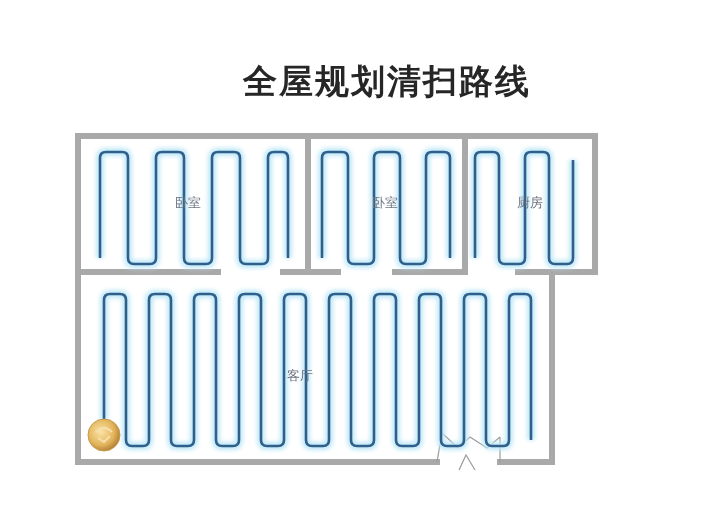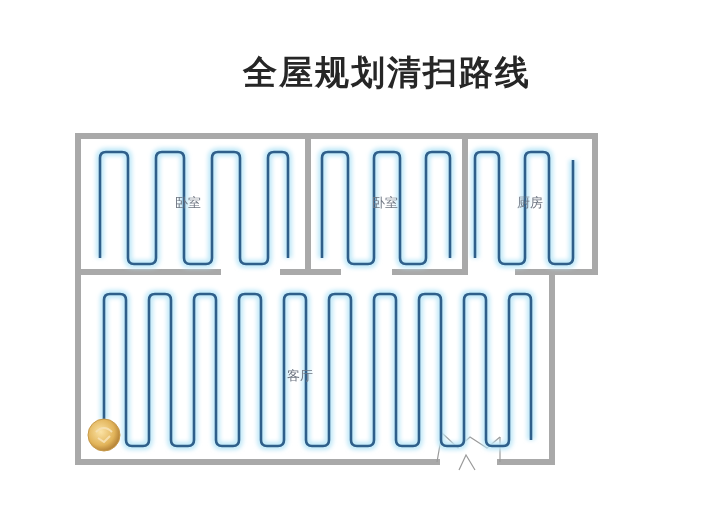--- a/index.html
+++ b/index.html
@@ -1,18 +1,18 @@
 <!DOCTYPE html>
 <html><head>
 <meta charset="utf-8">
 <style>
   html, body { margin: 0; padding: 0; background: #ffffff; }
   body { width: 704px; height: 518px; position: relative; overflow: hidden; font-family: "DejaVu Sans", sans-serif; }
   .title {
-    position: absolute; left: 0; width: 664px; top: 50px; text-align: center;
+    position: absolute; left: 0; width: 664px; top: 59px; text-align: center;
     font-size: 34px; font-weight: bold; color: #262626; letter-spacing: 2px;
     padding-left: 110px; box-sizing: border-box;
   }
   svg.plan { position: absolute; left: 0; top: 0; }
   .room-label { font-family: "DejaVu Sans", sans-serif; font-size: 13px; fill: #6d7480; }
 </style>
 </head>
 <body>
 
 <div class="title">全屋规划清扫路线</div>

